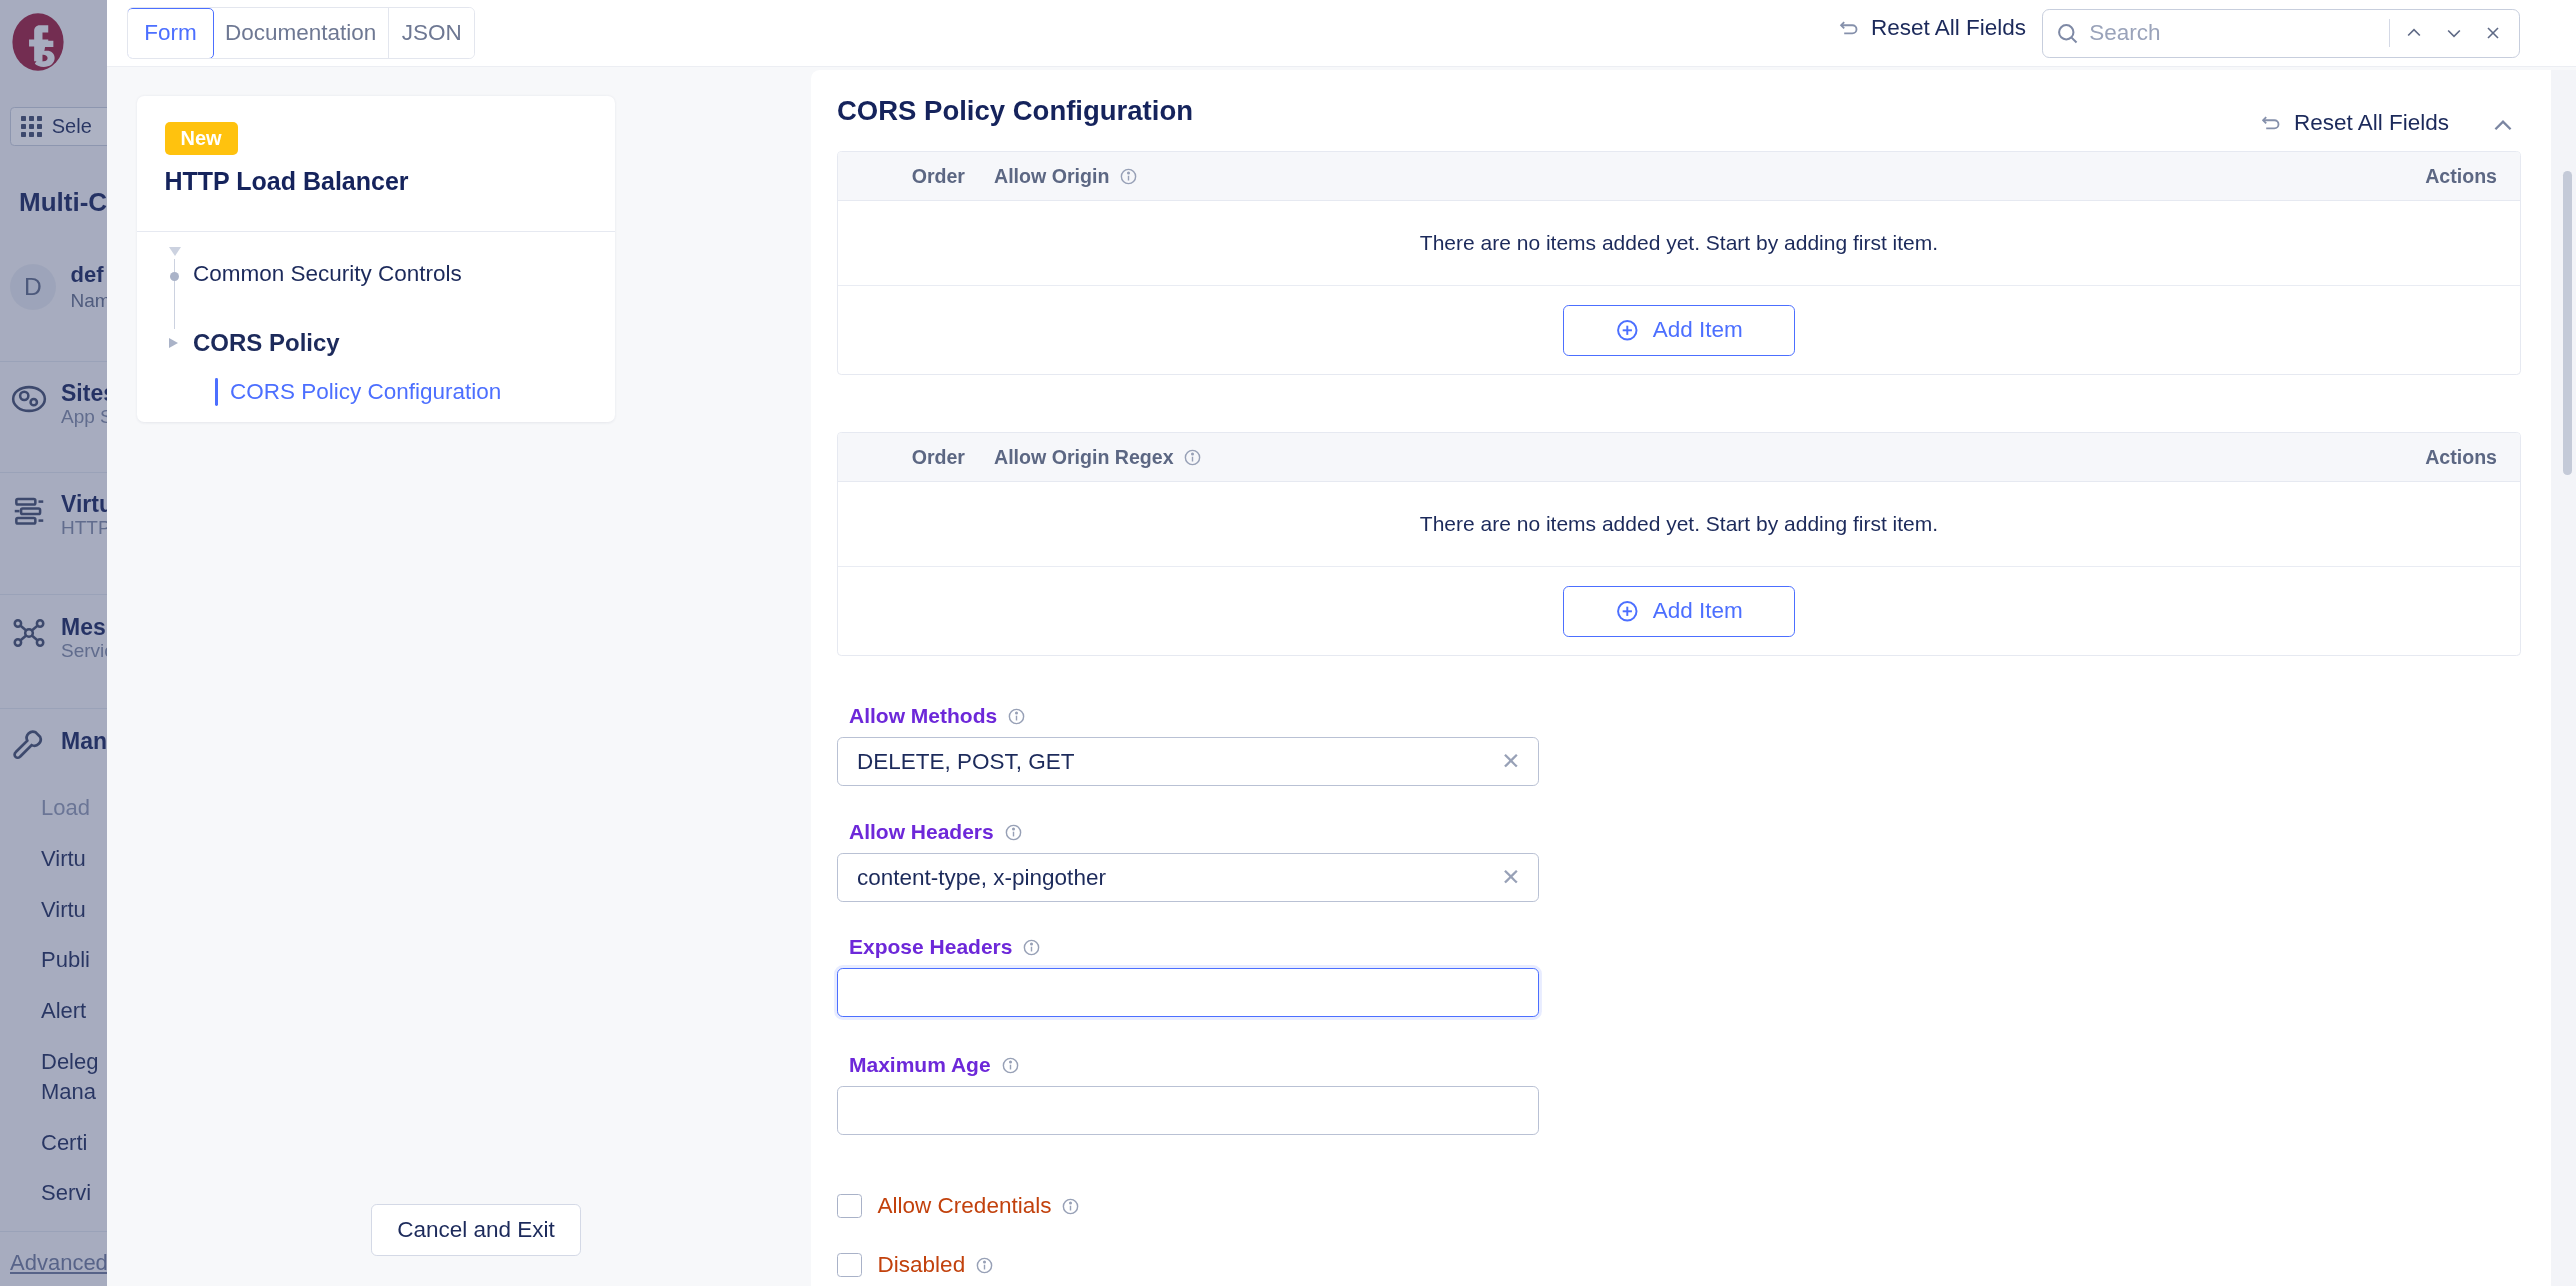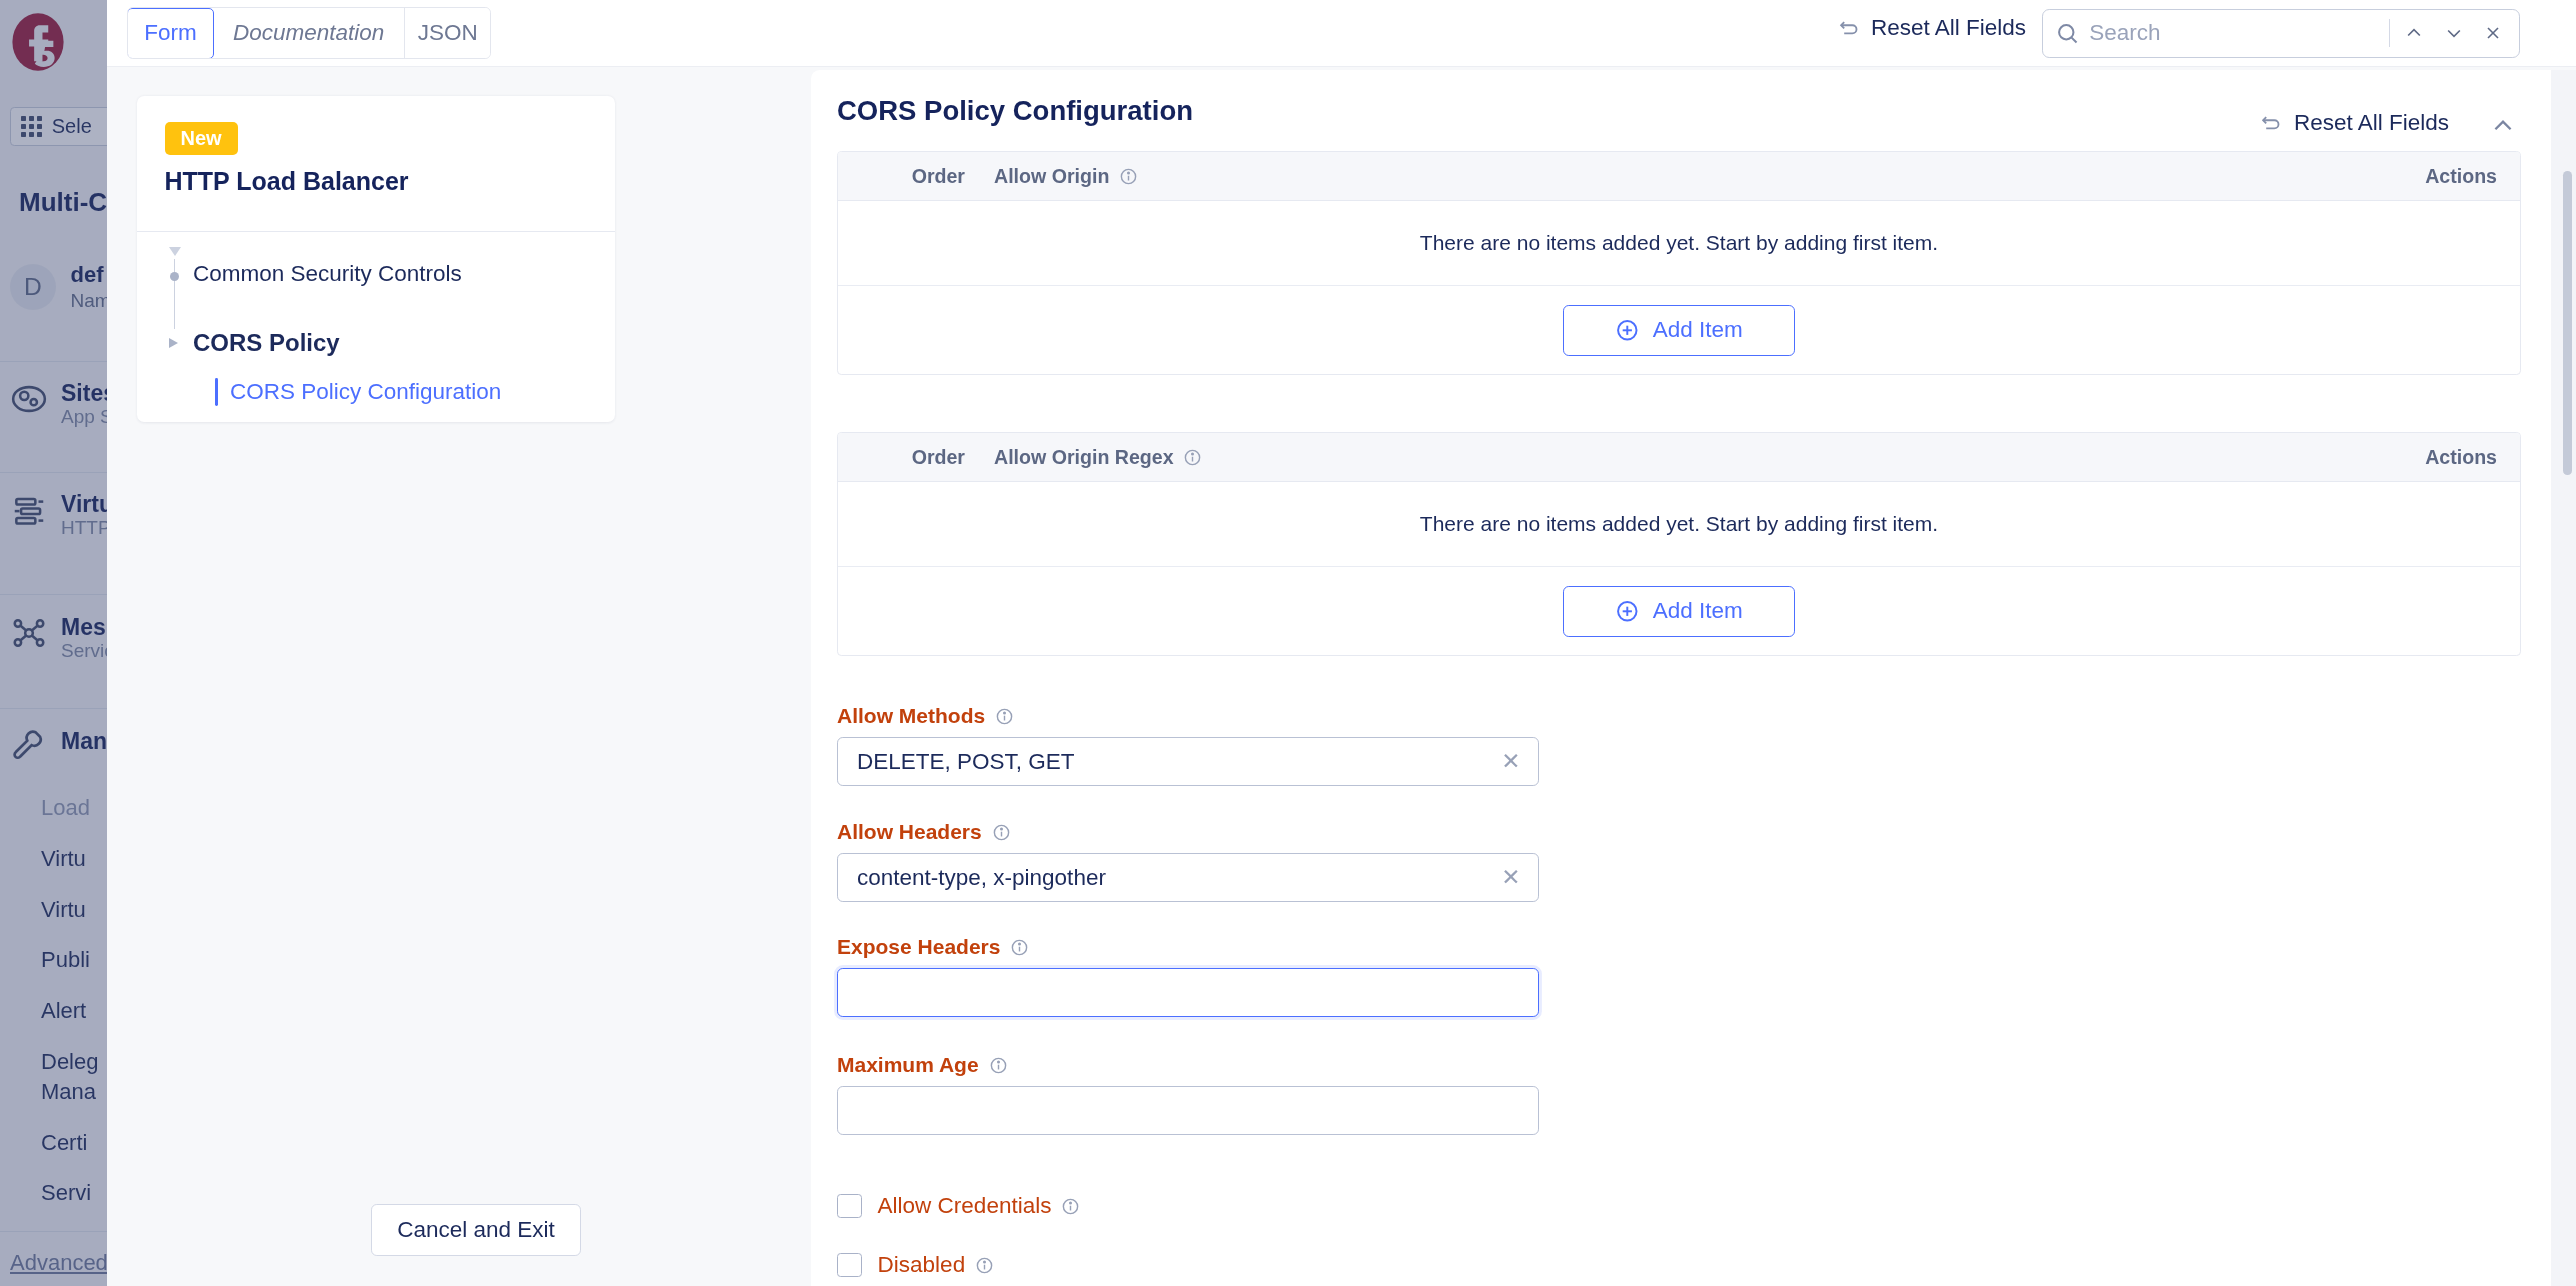--- a/index.html
+++ b/index.html
@@ -113,21 +113,21 @@
   .tab:last-child { border-right: none; }
   .tab.active {
     color: #4c6fff;
     border: 1.4px solid #4c6fff;
     border-radius: 5px;
     margin: -0.7px;
     background: #fff;
     z-index: 2;
   }
   #tab-form { width: 87px; }
-  #tab-doc  { width: 192px; font-style: italic; }
+  #tab-doc  { width: 176px; }
   #tab-json { width: 85px; }
 
   #reset-all-top {
     position: absolute; right: 550px; top: 15px;
     display: flex; align-items: center; gap: 10px;
     font-size: 22.5px; color: #1c2a5b; cursor: pointer;
     white-space: nowrap;
   }
   .reset-ic { width: 24.6px; height: 24.6px; color: #8590ab; flex: none; }
 
@@ -295,23 +295,24 @@
     display: flex; align-items: center; justify-content: center; gap: 13px;
     cursor: pointer;
     font-family: "Liberation Sans", sans-serif;
   }
   .plus-ic { width: 24.6px; height: 24.6px; flex: none; }
 
   
   .field { position: absolute; left: 26px; }
   .field-label {
     display: flex; align-items: center; gap: 10px;
-    font-size: 21px; font-weight: bold; color: #c2410c;
+    font-size: 21px; font-weight: bold; color: #6d28d9;
     margin-bottom: 9.4px;
     white-space: nowrap;
+    margin-left: 12px;
   }
   .field-input {
     width: 702px; height: 49px;
     border: 0.7px solid #b9c1d4; border-radius: 5.8px;
     background: #fff;
     display: flex; align-items: center;
     padding: 0 11px 0 19px;
   }
   .field-input.focused {
     border: 1.4px solid #4c6fff;

